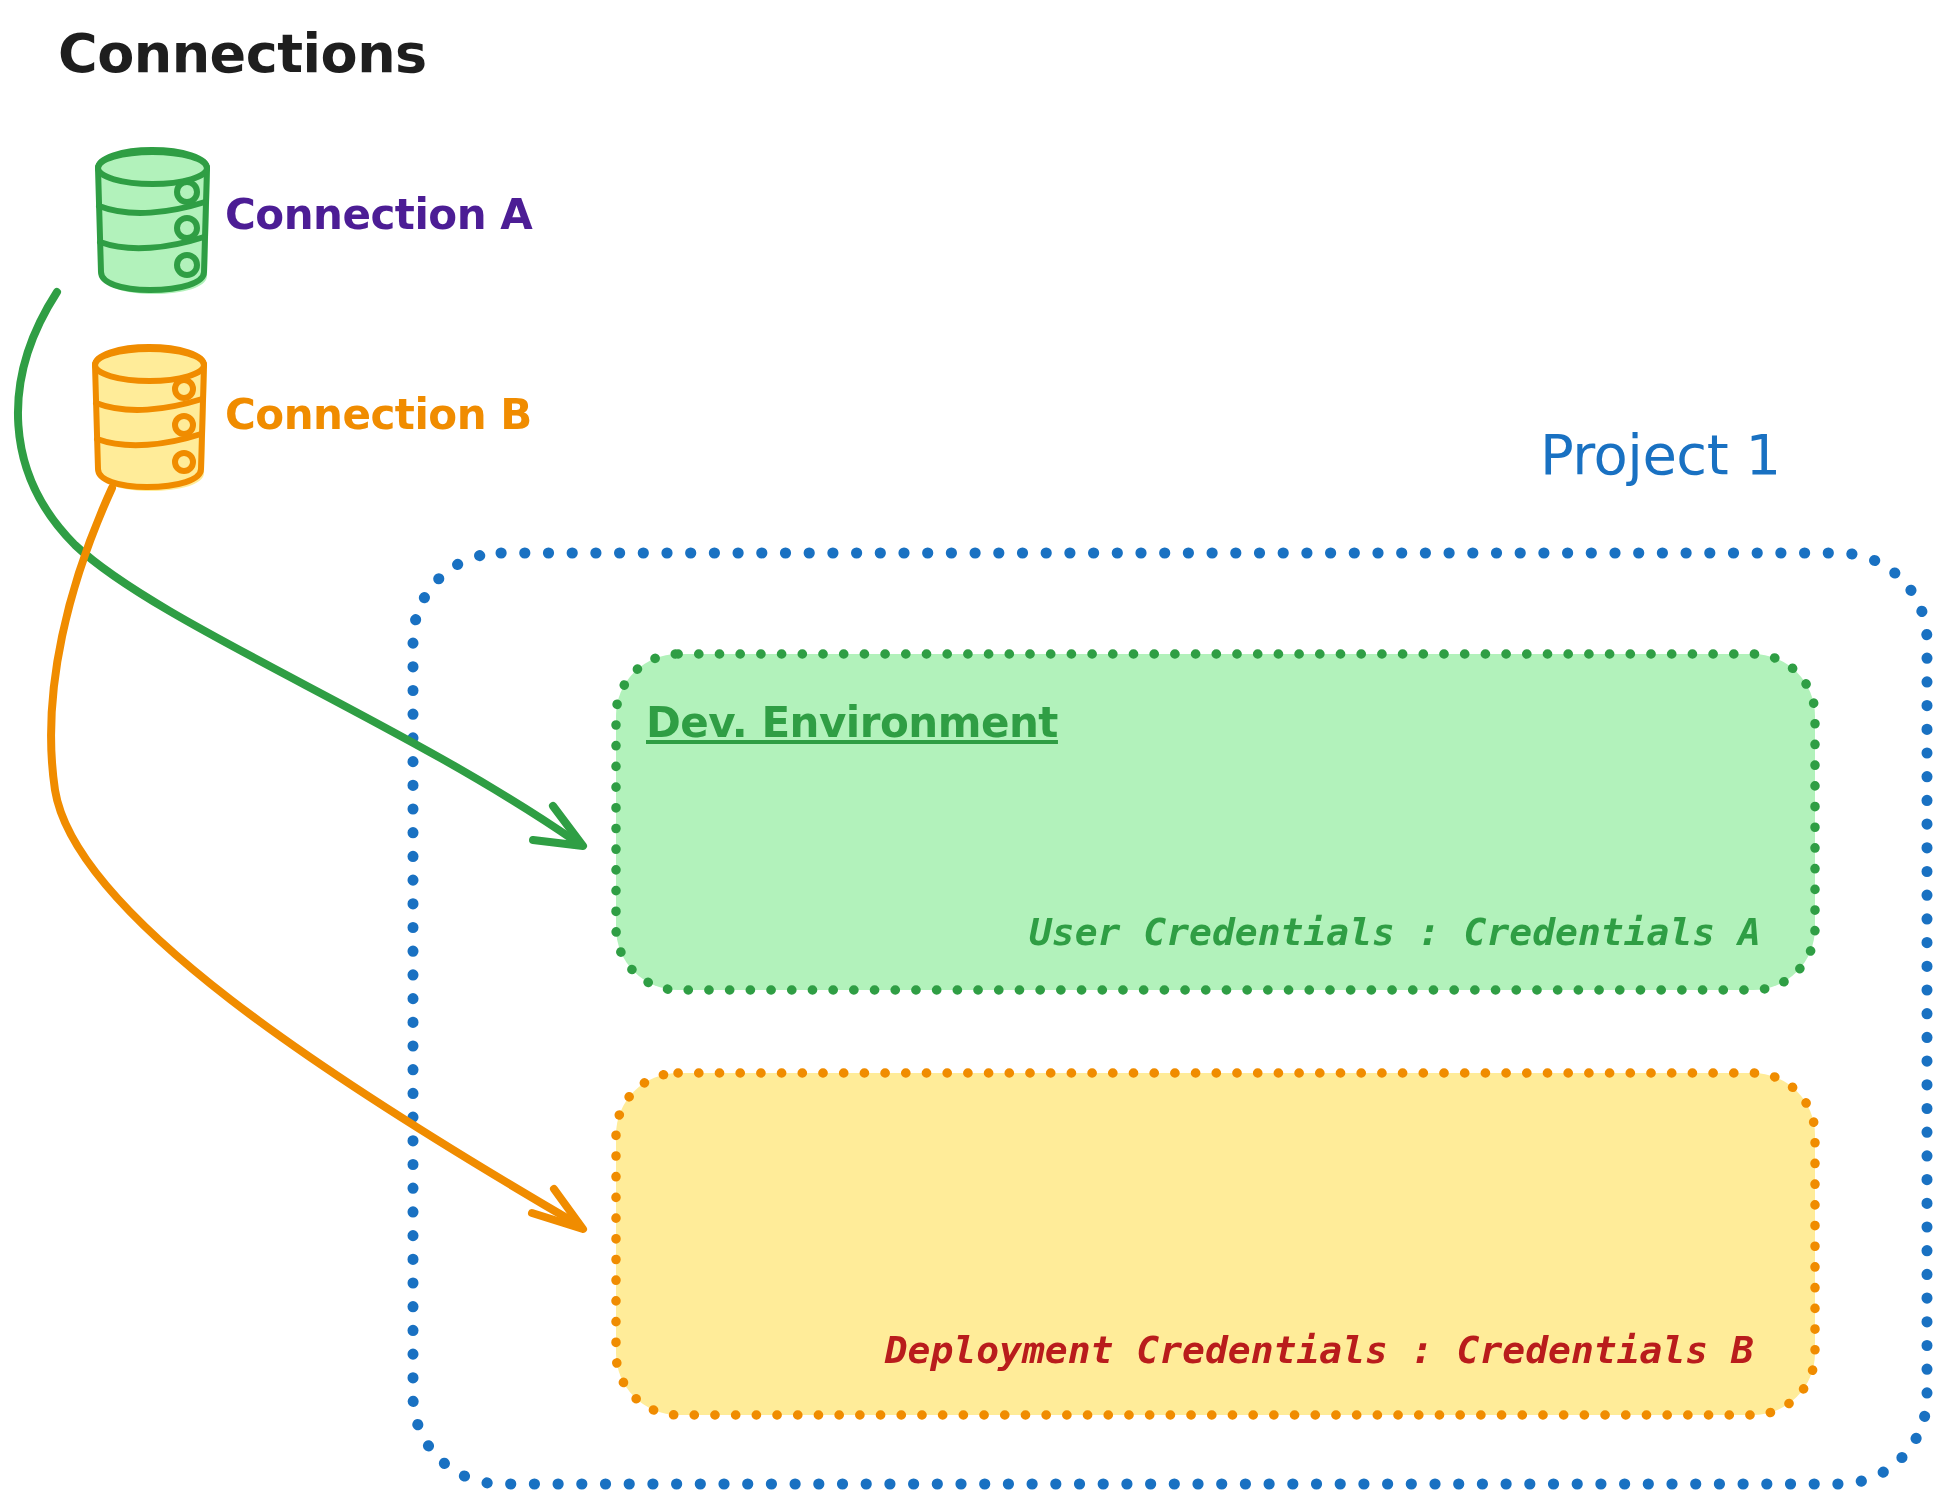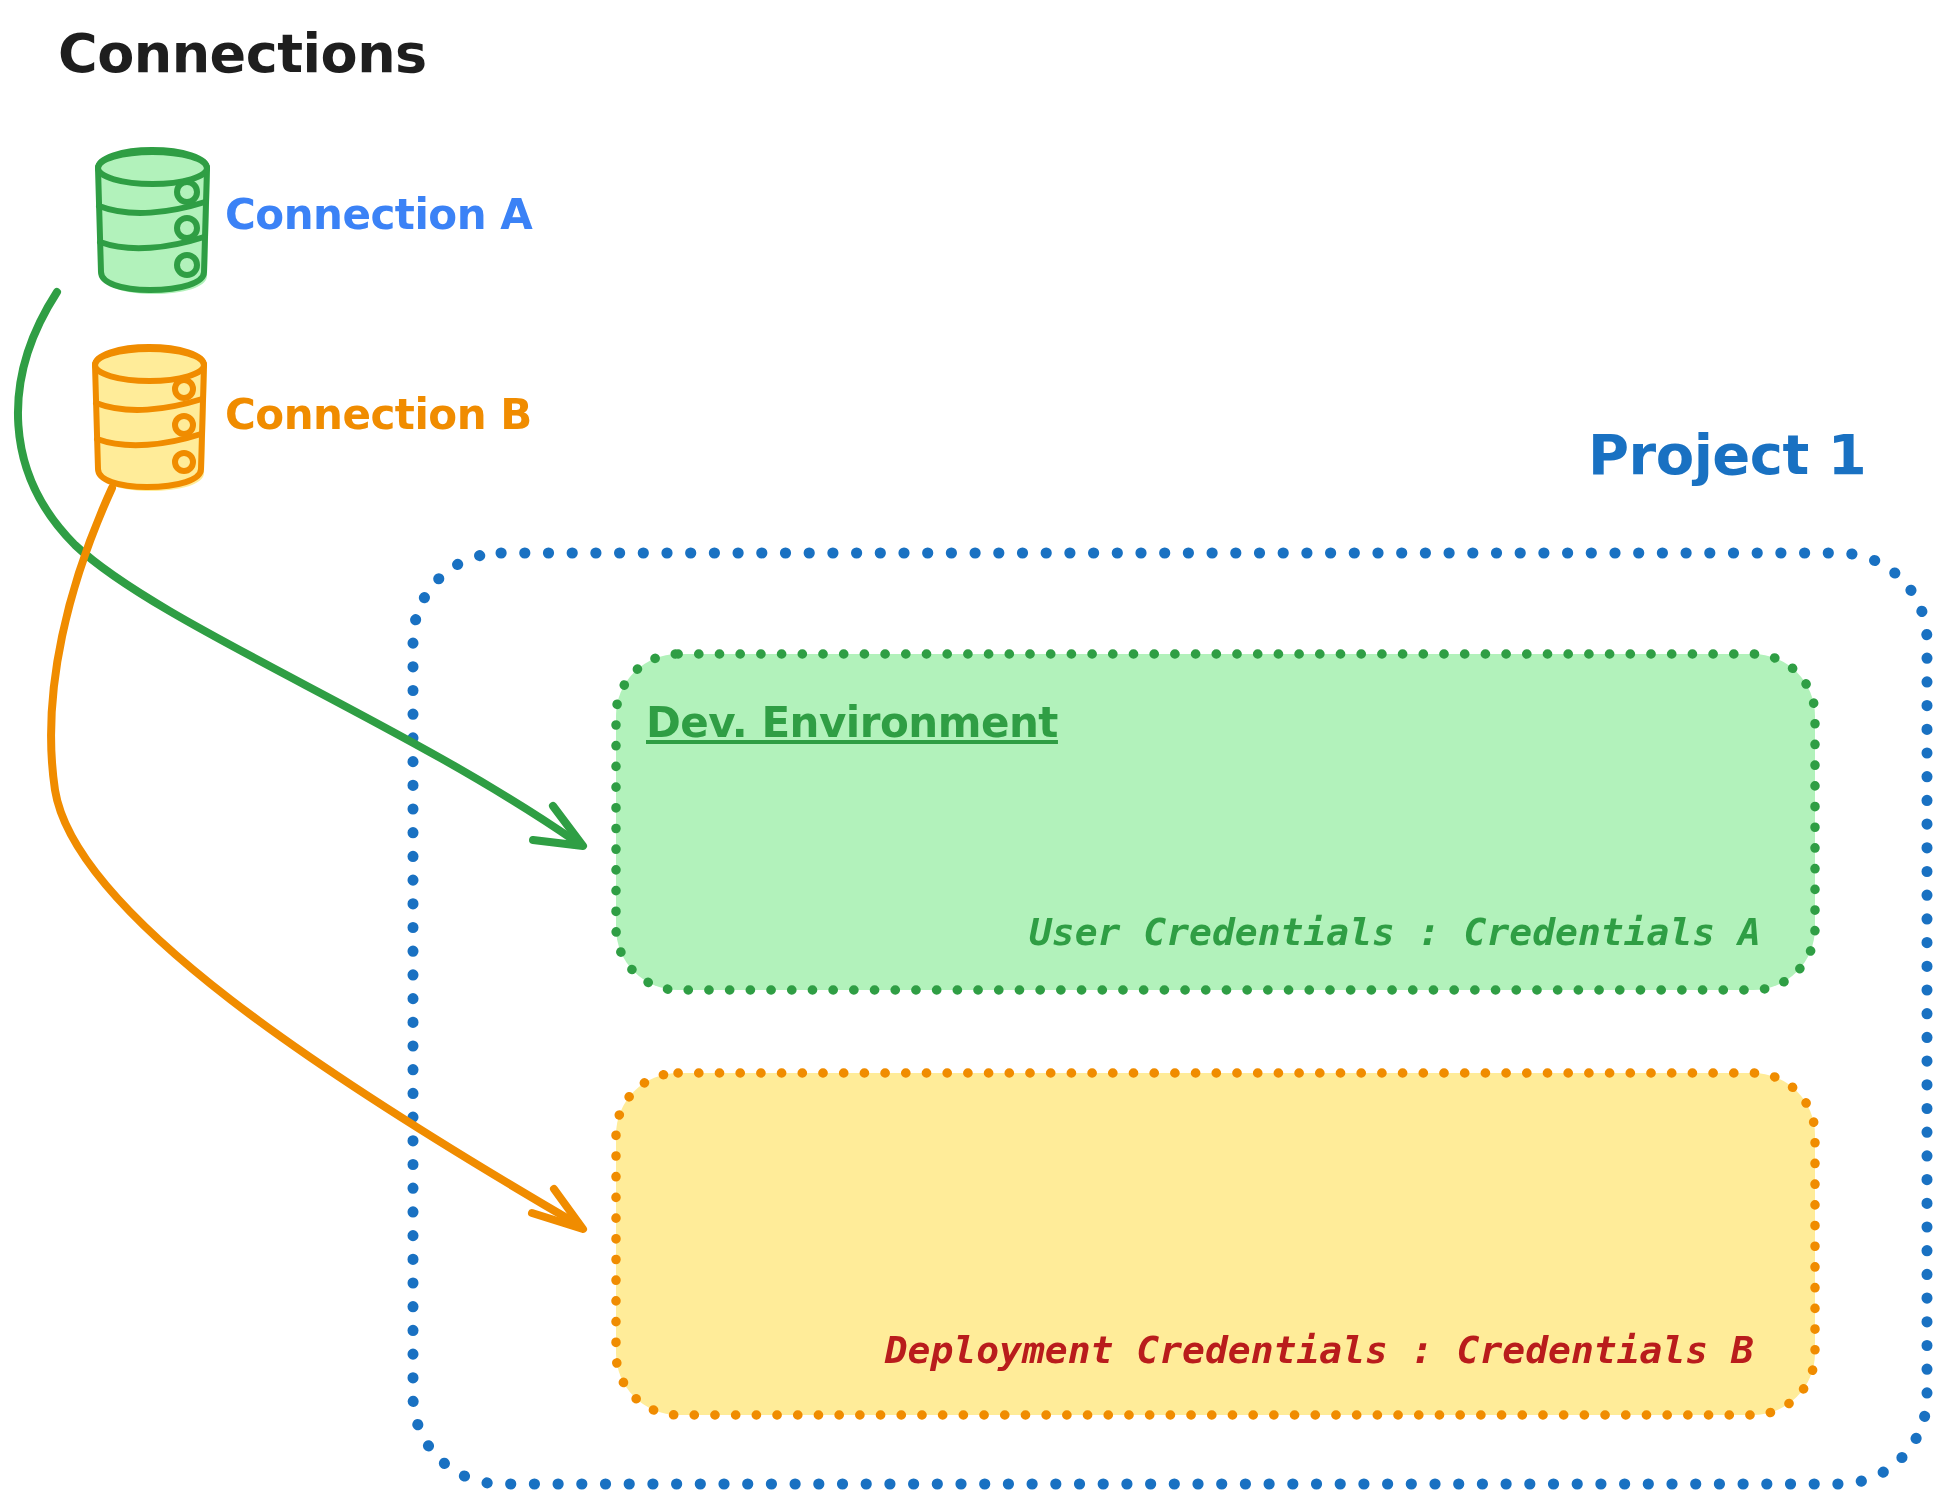--- a/index.html
+++ b/index.html
@@ -29,29 +29,28 @@
     left: 58px;
     top: 24px;
     font-size: 54px;
     font-weight: 700;
     color: #1e1e1e;
   }
   .conn-label {
     font-size: 42px;
     font-weight: 600;
   }
-  .conn-a { left: 225px; top: 192px; color: #3b82f6; }
+  .conn-a { left: 225px; top: 192px; color: #4c1d95; }
   .conn-b { left: 225px; top: 392px; color: #f08c00; }
   .project-label {
     left: 1540px;
     top: 424px;
     font-size: 56px;
-    font-weight: 700;
+    font-weight: 400;
     color: #1971c2;
-    margin-left: 48px;
   }
   .env-label {
     font-size: 42px;
     font-weight: 600;
     text-decoration: underline;
   }
   .dev-label  { left: 646px; top: 700px;  color: #2f9e44; }
   .prod-label { left: 648px; top: 1118px; color: #f08c00; }
   .cred-label {
     font-family: "DejaVu Sans Mono", monospace;

